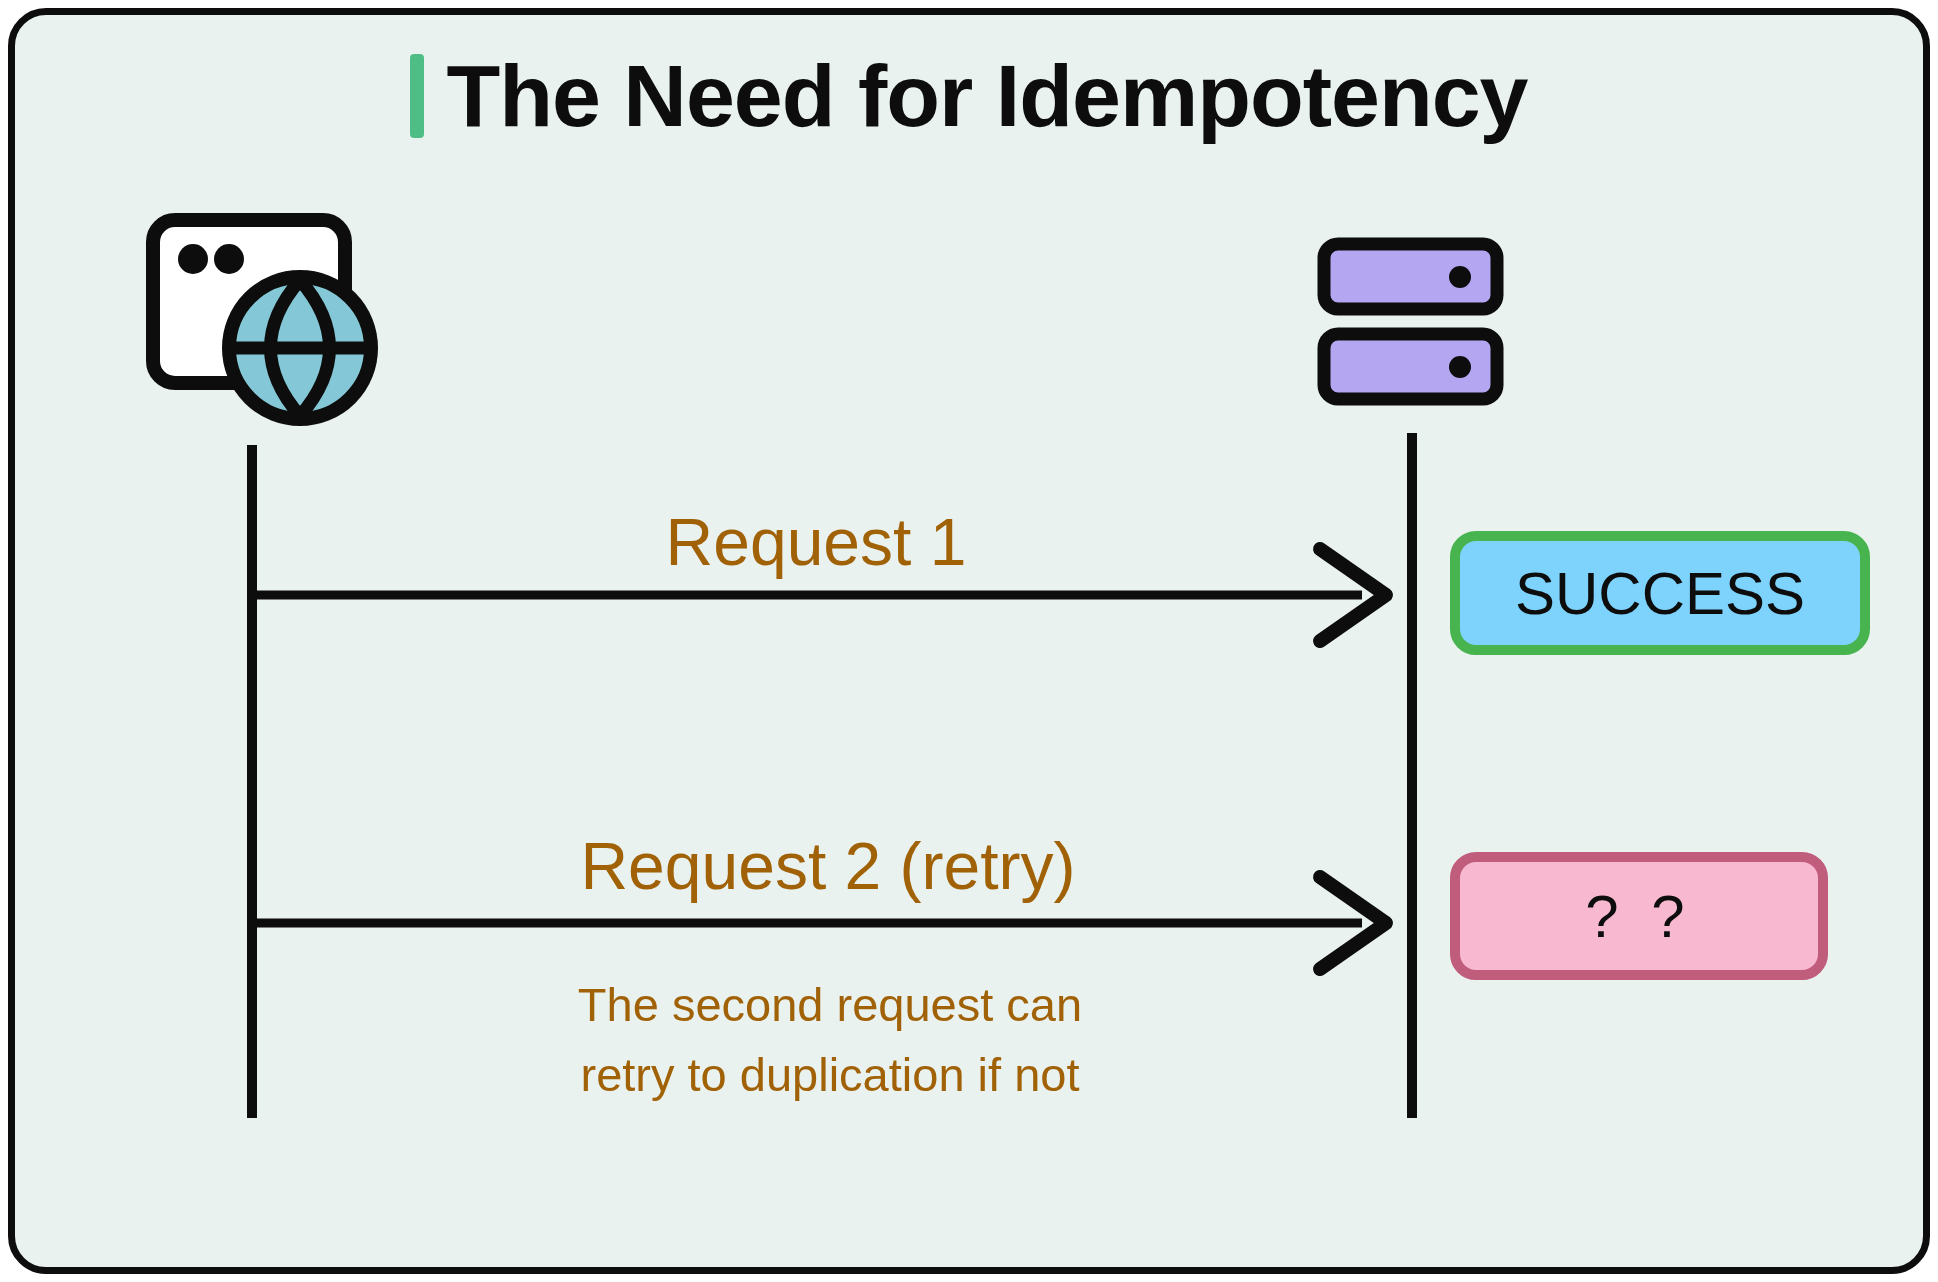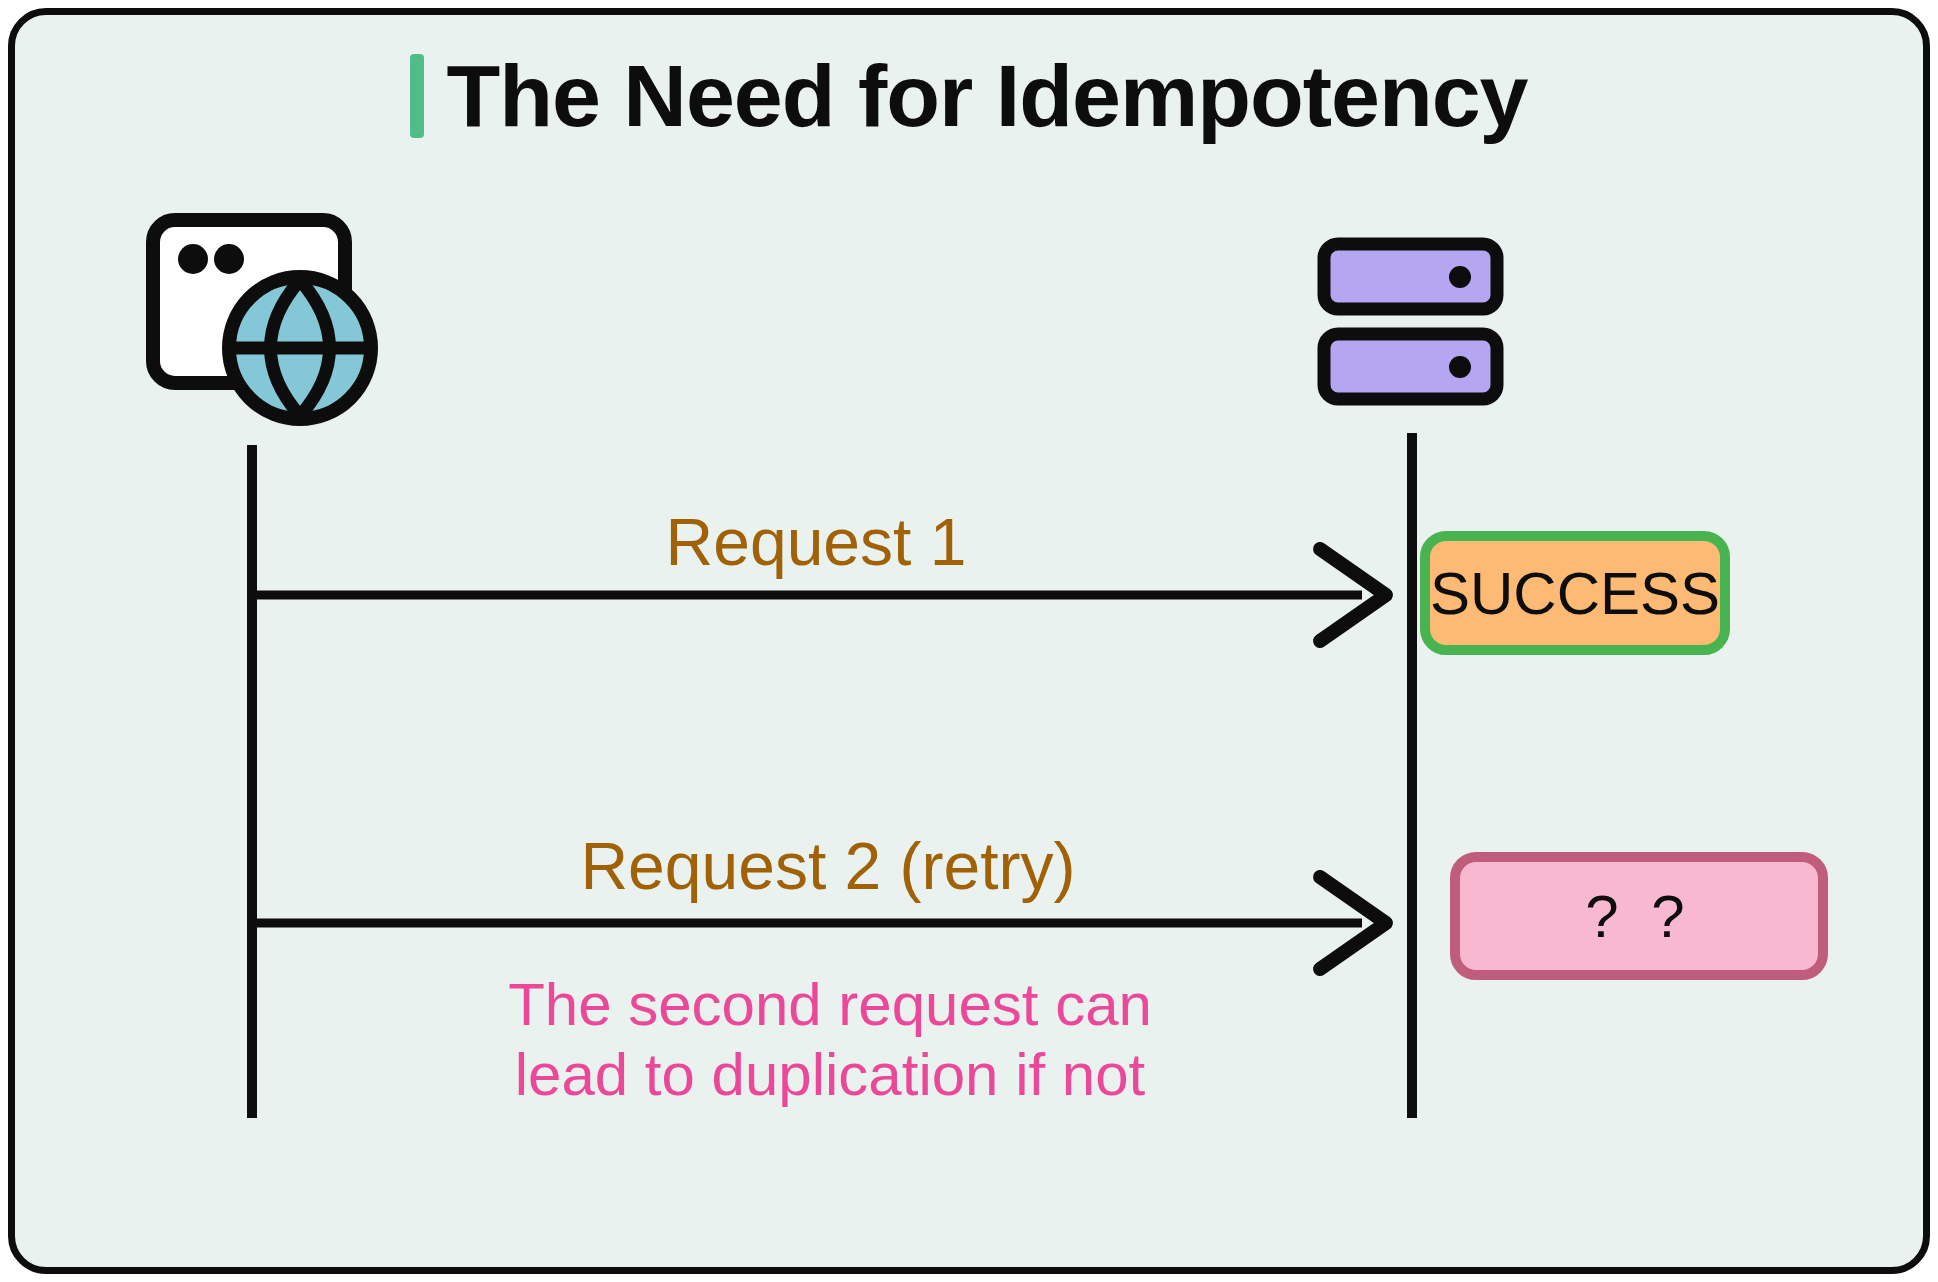--- a/index.html
+++ b/index.html
@@ -73,41 +73,41 @@
     box-sizing: border-box;
     display: flex;
     align-items: center;
     justify-content: center;
     font-size: 60px;
     color: #0d0d0d;
     border-radius: 26px;
     white-space: pre;
   }
   .badge.success {
-    left: 1420px; top: 531px;
-    width: 310px; height: 124px;
-    background: #fdba74;
+    left: 1450px; top: 531px;
+    width: 420px; height: 124px;
+    background: #7dd3fc;
     border: 10px solid #47b44f;
   }
   .badge.unknown {
     left: 1450px; top: 852px;
     width: 378px; height: 128px;
     background: #f8b8d0;
     border: 10px solid #c05c7c;
     letter-spacing: 8px;
   }
   
   .note {
     position: absolute;
     left: 830px; top: 970px;
     transform: translateX(-50%);
     text-align: center;
-    font-size: 60px;
+    font-size: 47px;
     line-height: 70px;
-    color: #ec4899;
+    color: #a16207;
     white-space: nowrap;
   }
 </style>
 </head>
 <body>
 
 <div id="stage">
 
   <div class="frame"></div>
 
@@ -151,16 +151,16 @@
   </svg>
 
   <div class="msg-label r1">Request 1</div>
   <div class="msg-label r2">Request 2 (retry)</div>
 
   <div class="badge success">SUCCESS</div>
   <div class="badge unknown">? ?</div>
 
   <div class="note">
     <div>The second request can</div>
-    <div>lead to duplication if not</div>
+    <div>retry to duplication if not</div>
   </div>
 
 </div>
 
 </body></html>

